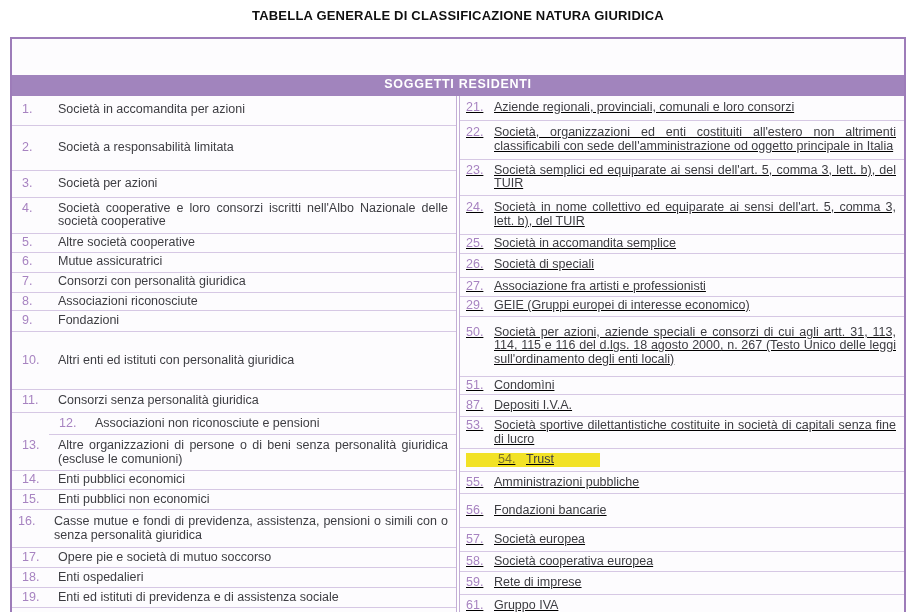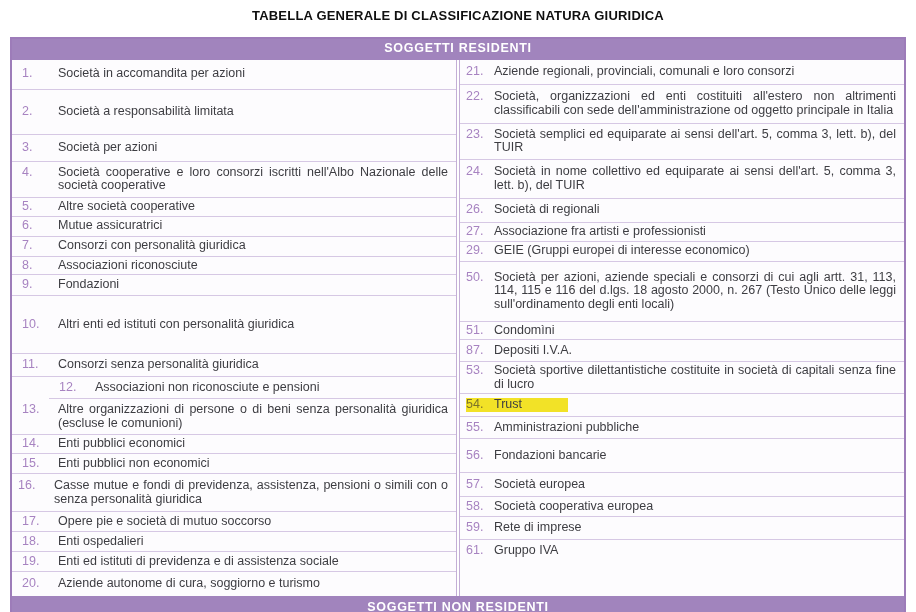--- a/index.html
+++ b/index.html
@@ -17,39 +17,40 @@
   body{font-family:"Liberation Sans", sans-serif;font-size:12.5px;line-height:13.5px;}
   .page-title{
     font-size:13px;font-weight:bold;color:#101010;text-align:center;
     padding:7px 0 13px 0;letter-spacing:0.2px;line-height:17px;
   }
   .table{margin:0 10px;border:2px solid var(--purple-border);background:#fdfcfe;}
   .band{
     background:var(--purple-band);color:#ffffff;font-weight:bold;
     font-size:12.5px;text-align:center;letter-spacing:0.7px;
     padding:3px 0 4px 0;
+    margin-top:36px;
   }
   .band.footer{height:20px;padding-top:5px;}
   .cols{display:flex;align-items:stretch;background:#ffffff;}
   .col{flex:1 1 0;min-width:0;background:#fdfcfe;}
   .col-left{border-right:1px solid var(--purple-divider);}
   .col-right{border-left:1px solid var(--purple-divider);margin-left:2px;}
   .row{
     display:flex;align-items:center;
     border-bottom:1px solid var(--purple-sep);
     padding:2px 8px 2px 10px;
   }
-  .col-right .row{padding-left:6px;}
+  .col-right .row{padding-left:6px;text-decoration:underline;}
   .row:last-child{border-bottom:none;}
   .inner{display:flex;align-items:flex-start;max-width:100%;}
   .num{flex:0 0 36px;color:var(--purple-num);}
   .col-right .num{flex:0 0 28px;}
   .txt{color:var(--text-dark);text-align:justify;}
   .row.hl .inner{background:var(--hl-yellow);padding-right:46px;}
-  .row.hl .num{color:var(--hl-num);}
+  .row.hl .num{color:var(--hl-num);margin-left:32px;}
 </style>
 </head>
 <body>
 
 <div class="page-title">TABELLA GENERALE DI CLASSIFICAZIONE NATURA GIURIDICA</div>
 
 <div class="table">
   <div class="band">SOGGETTI RESIDENTI</div>
   <div class="cols">
     <div class="col col-left">
@@ -192,24 +193,30 @@
             <span class="num">23.</span>
             <span class="txt">Società semplici ed equiparate ai sensi dell'art. 5, comma 3, lett. b), del TUIR</span>
           </div>
         </div>
         <div class="row" style="min-height: 39px;">
           <div class="inner">
             <span class="num">24.</span>
             <span class="txt">Società in nome collettivo ed equiparate ai sensi dell'art. 5, comma 3, lett. b), del TUIR</span>
           </div>
         </div>
+        <div class="row" style="min-height: 19px;">
+          <div class="inner">
+            <span class="num">25.</span>
+            <span class="txt">Società in accomandita semplice</span>
+          </div>
+        </div>
         <div class="row" style="min-height: 24px;">
           <div class="inner">
             <span class="num">26.</span>
-            <span class="txt">Società di regionali</span>
+            <span class="txt">Società di speciali</span>
           </div>
         </div>
         <div class="row" style="min-height: 19px;">
           <div class="inner">
             <span class="num">27.</span>
             <span class="txt">Associazione fra artisti e professionisti</span>
           </div>
         </div>
         <div class="row" style="min-height: 20px;">
           <div class="inner">

